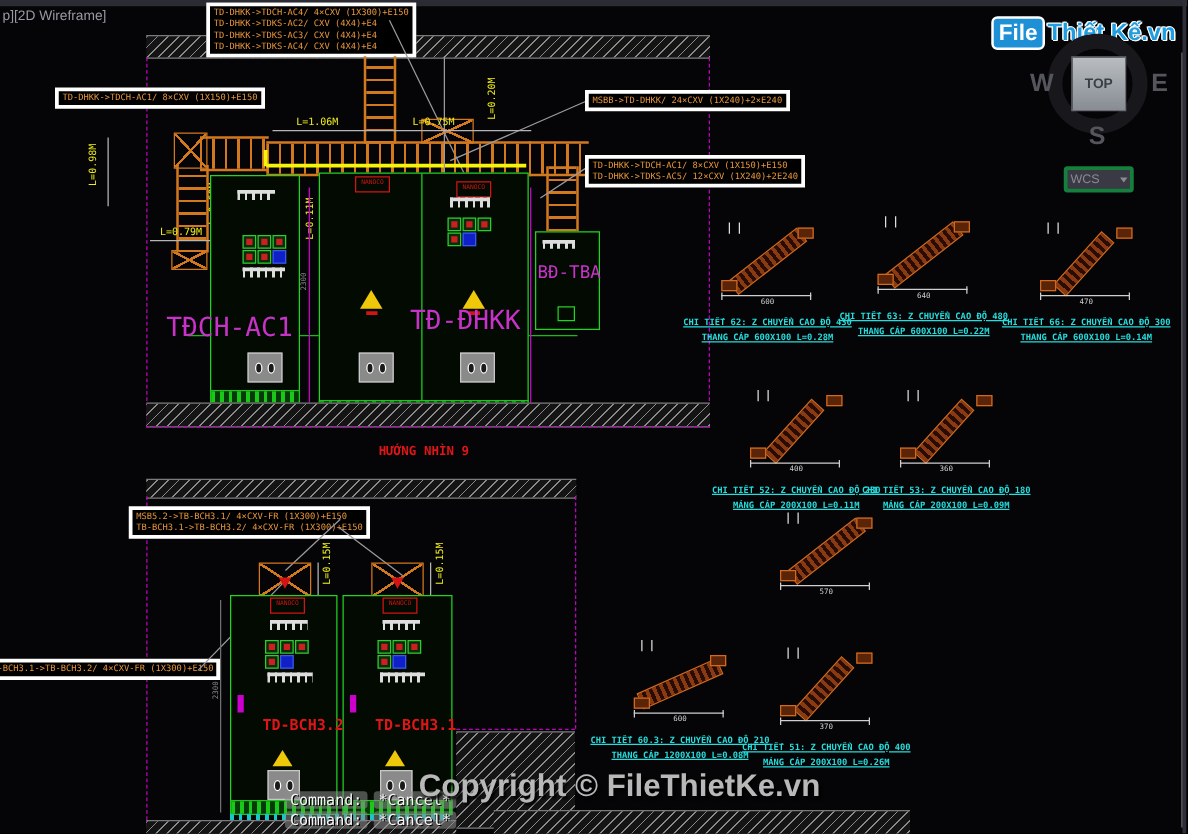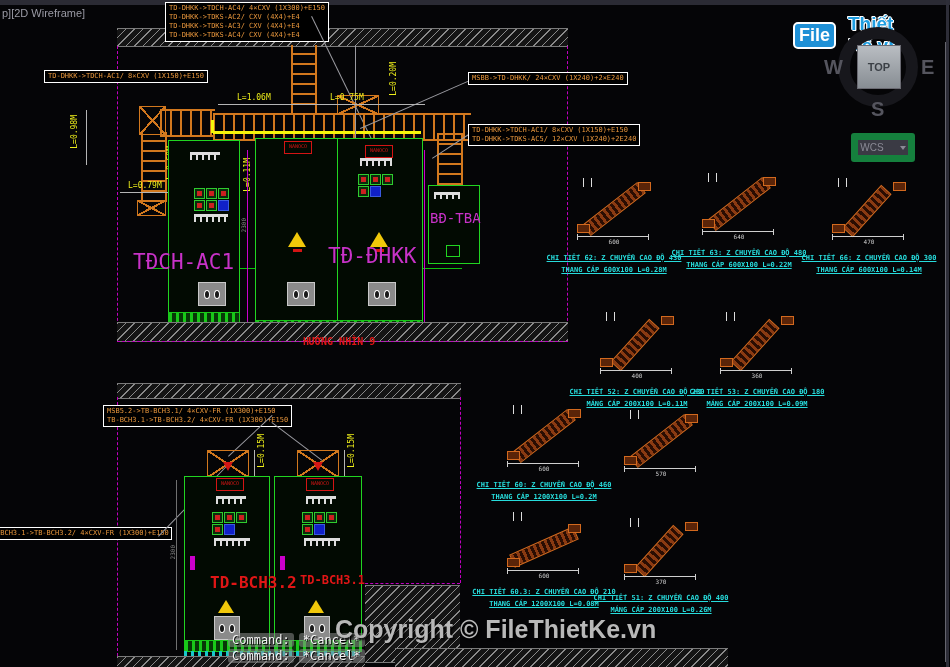--- a/index.html
+++ b/index.html
@@ -5,36 +5,36 @@
   html,body{margin:0;padding:0;background:#000;}
   #stage{position:relative;width:950px;height:667px;background:#050507;overflow:hidden;
          font-family:"Liberation Sans",sans-serif;}
   .abs{position:absolute;}
   
   #topstrip{left:0;top:0;width:950px;height:5px;background:#2b2b34;}
   #vplabel{left:2px;top:7px;color:#9a9aa4;font-size:11px;}
   #rdivider{left:946px;top:0;width:3px;height:667px;background:#2e2e38;}
   #rline{left:945px;top:42px;width:1px;height:620px;background:#8f8f98;opacity:.7;}
   
-  #logo{left:793px;top:13px;display:flex;align-items:center;gap:12px;}
+  #logo{left:793px;top:13px;display:flex;align-items:center;gap:2px;}
   #logo .fbox{background:#1e90d6;color:#fff;font-weight:bold;font-size:18px;padding:1px 4px;
       border:2px solid #fff;border-radius:5px;}
   #logo .ftxt{color:#1e9de0;font-weight:bold;font-size:19px;
       text-shadow:1px 0 #fff,-1px 0 #fff,0 1px #fff,0 -1px #fff,1px 1px #fff,-1px -1px #fff;}
   
   .vcletter{color:#55555e;font-weight:bold;font-size:20px;}
   #vcring{left:838px;top:27px;width:56px;height:56px;border:12px solid #17171c;border-radius:50%;}
   #vctop{left:857px;top:45px;width:42px;height:42px;background:linear-gradient(#b9bdc2,#878d93);
       border:1px solid #6a6a72;display:flex;align-items:center;justify-content:center;
       color:#3a3f45;font-weight:bold;font-size:11px;}
-  #wcsbtn{left:851px;top:133px;width:50px;height:15px;background:#3a3a44;border:7px solid #15803d;
+  #wcsbtn{left:851px;top:133px;width:50px;height:15px;background:#3a3a44;border:3px solid #15803d;
       border-radius:3px;color:#8a8a96;font-size:10px;display:flex;align-items:center;justify-content:center;gap:16px;}
   #wcsbtn .dn{width:0;height:0;border-left:3px solid transparent;border-right:3px solid transparent;border-top:4px solid #8a8a96;}
   
-  .callout{border:1px solid #ffffff;background:#000;color:#e8963c;
+  .callout{border:3px solid #ffffff;background:#000;color:#e8963c;
       font-family:"DejaVu Sans Mono",monospace;font-size:7px;line-height:9px;
       padding:1px 3px;white-space:nowrap;}
   .ydim{color:#eded1a;font-family:"DejaVu Sans Mono",monospace;font-size:8px;white-space:nowrap;}
   .vt{writing-mode:vertical-rl;transform:rotate(180deg);}
   .hatch{background:#141414 repeating-linear-gradient(135deg,#8a8a8a 0 1px,transparent 1px 6px);
       border-top:1px solid #7a7a7a;border-bottom:1px solid #7a7a7a;}
   .trayh{border-top:2px solid #d2781e;border-bottom:2px solid #d2781e;
       background:repeating-linear-gradient(90deg,#d2781e 0 2px,transparent 2px 10px);}
   .trayv{border-left:2px solid #d2781e;border-right:2px solid #d2781e;
       background:repeating-linear-gradient(0deg,#d2781e 0 2px,transparent 2px 10px);}
@@ -227,21 +227,21 @@
     </div>
   <div class="abs gbase" style="left:255px;top:320px;width:166px;height:10px;"></div>
 
   <div class="abs cab" style="left:428px;top:185px;width:50px;height:77px;"></div>
   <div class="abs comb" style="left:434px;top:192px;width:26px;height:7px;"></div>
   <div class="abs maglabel" style="left:430px;top:210px;font-size:14px;">BĐ-TBA</div>
   <div class="abs" style="left:446px;top:245px;width:12px;height:10px;border:1px solid #21d421;"></div>
 
   <div class="abs hatch" style="left:117px;top:322px;width:451px;height:18px;"></div>
   <div class="abs mdash" style="left:117px;top:341px;width:451px;"></div>
-  <div class="abs redlabel" style="left:283px;top:336px;font-size:10px;padding-left:20px;">HƯỚNG NHÌN 9</div>
+  <div class="abs redlabel" style="left:283px;top:356px;font-size:10px;padding-left:20px;">HƯỚNG NHÌN 9</div>
 
   <div class="abs hatch" style="left:117px;top:383px;width:344px;height:14px;"></div>
   <div class="abs mdashv" style="left:117px;top:397px;height:264px;"></div>
   <div class="abs mdashv" style="left:460px;top:397px;height:186px;"></div>
   <div class="abs mdash" style="left:360px;top:583px;width:100px;"></div>
   <div class="abs mdash" style="left:117px;top:661px;width:611px;"></div>
 
   <div class="abs callout" style="left:103px;top:405px;">
     <div>MSB5.2-&gt;TB-BCH3.1/ 4×CXV-FR (1X300)+E150</div>
     <div>TB-BCH3.1-&gt;TB-BCH3.2/ 4×CXV-FR (1X300)+E150</div>
@@ -289,21 +289,21 @@
       </div>
     <div class="r">
         <i class="tq"></i>
         <i class="xq"></i>
       </div>
   </div>
   <div class="abs comb" style="left:214px;top:538px;width:36px;height:8px;"></div>
   <div class="abs comb" style="left:304px;top:538px;width:36px;height:8px;"></div>
   <div class="abs" style="left:190px;top:556px;width:5px;height:14px;background:#cc00cc;"></div>
   <div class="abs" style="left:280px;top:556px;width:5px;height:14px;background:#cc00cc;"></div>
-  <div class="abs redlabel" style="left:210px;top:573px;font-size:16px;">TD-BCH3.2</div>
+  <div class="abs redlabel" style="left:210px;top:573px;font-size:12px;">TD-BCH3.2</div>
   <div class="abs redlabel" style="left:300px;top:573px;font-size:12px;">TD-BCH3.1</div>
   <div class="abs warn small" style="left:218px;top:600px;"></div>
   <div class="abs warn small" style="left:308px;top:600px;"></div>
   <div class="abs hnd" style="left:214px;top:616px;width:24px;height:22px;">
       <i></i>
       <i></i>
     </div>
   <div class="abs hnd" style="left:304px;top:616px;width:24px;height:22px;">
       <i></i>
       <i></i>
@@ -374,33 +374,20 @@
     <div class="lad"></div>
       <div class="ft t"></div>
       <div class="ft b"></div>
       <div class="bdim"></div>
     <div class="zbase">360</div>
     <div class="zl">
         <div>CHI TIẾT 53: Z CHUYỂN CAO ĐỘ 180</div>
                     <div>MÁNG CÁP 200X100 L=0.09M</div>
       </div>
   </div>
-  <div class="zd" style="left:505px;top:405px;">
-    <span class="tk" style="left:8px;"></span>
-      <span class="tk" style="left:16px;"></span>
-    <div class="lad"></div>
-      <div class="ft t"></div>
-      <div class="ft b"></div>
-      <div class="bdim"></div>
-    <div class="zbase">600</div>
-    <div class="zl">
-        <div>CHI TIẾT 60: Z CHUYỂN CAO ĐỘ 460</div>
-                    <div>THANG CÁP 1200X100 L=0.2M</div>
-      </div>
-  </div>
   <div class="zd" style="left:622px;top:410px;">
     <span class="tk" style="left:8px;"></span>
       <span class="tk" style="left:16px;"></span>
     <div class="lad"></div>
       <div class="ft t"></div>
       <div class="ft b"></div>
       <div class="bdim"></div>
     <div class="zbase">570</div>
   </div>
   <div class="zd" style="left:505px;top:512px;">

